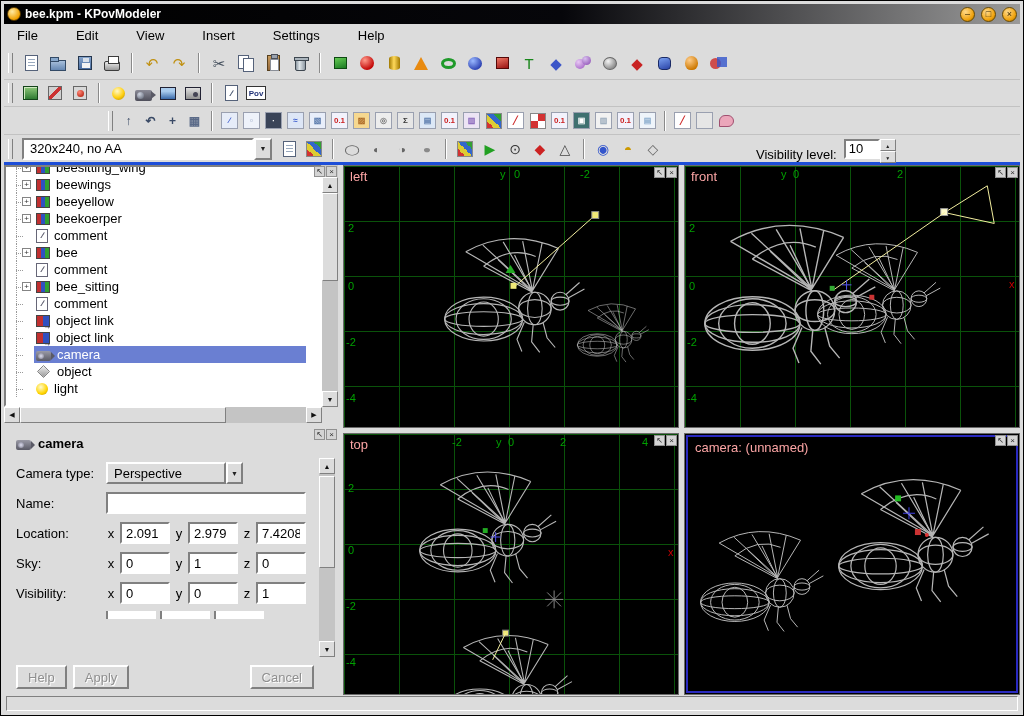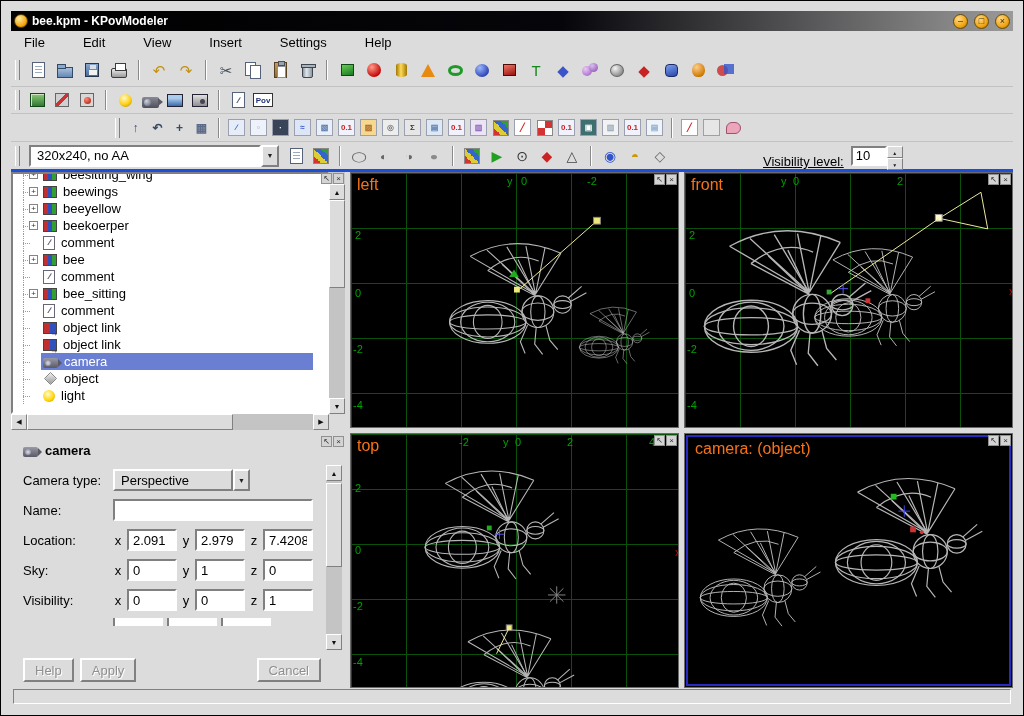--- a/index.html
+++ b/index.html
@@ -1,18 +1,18 @@
 <!DOCTYPE html>
 <html><head>
 <meta charset="utf-8">
 <style>
 *{box-sizing:border-box;margin:0;padding:0;}
 html,body{width:1024px;height:716px;}
 body{font-family:"Liberation Sans","DejaVu Sans",sans-serif;font-size:13px;color:#000;background:#555;}
-.window{width:1024px;height:716px;background:#dcdcdc;border:1px solid #000;padding:10px;display:flex;flex-direction:column;}
+.window{width:1024px;height:716px;background:#dcdcdc;border:1px solid #000;padding:3px;display:flex;flex-direction:column;}
 
 
 .titlebar{height:20px;flex:0 0 auto;background:linear-gradient(to right,#000 0%,#06060a 55%,#9a9a9a 100%);display:flex;align-items:center;padding:0 3px;gap:4px;}
 .app-icon{width:14px;height:14px;border-radius:50%;background:radial-gradient(circle at 35% 30%,#ffe9a0,#f0a000 70%,#905000);border:1px solid #5a3c00;flex:0 0 auto;}
 .title-text{color:#fff;font-weight:bold;font-size:12px;flex:1;white-space:nowrap;overflow:hidden;}
 .win-btn{width:15px;height:15px;border-radius:50%;background:radial-gradient(circle at 35% 30%,#ffd98a,#efa20c 65%,#8a5a00);border:1px solid #6a4a00;color:#3a2800;font-size:9px;line-height:12px;text-align:center;margin-left:2px;flex:0 0 auto;}
 
 
 .menubar{height:23px;flex:0 0 auto;display:flex;align-items:center;padding:0 4px;gap:20px;}
 .menu-item{padding:2px 9px;}
@@ -88,21 +88,21 @@
 .m-sq{width:17px;height:17px;border:1px solid #9aa0b0;background:#e8e8f0;display:flex;align-items:center;justify-content:center;font-size:8px;font-weight:bold;}
 .m-check{width:16px;height:16px;border:1px solid #888;background:linear-gradient(45deg,#d23333 25%,#ddcc33 25% 50%,#3366cc 50% 75%,#33a033 75%);}
 .m-redcheck{width:16px;height:16px;border:1px solid #888;background:conic-gradient(#d33333 0 25%,#fff 0 50%,#d33333 0 75%,#fff 0);}
 .m-pink{width:15px;height:12px;background:#eba6ba;border:1px solid #a05070;border-radius:7px 7px 7px 0;}
 
 
 .combo{display:flex;align-items:center;margin:0 4px;}
 .combo-field{width:232px;height:22px;background:#fff;border:2px solid;border-color:#808080 #fff #fff #808080;display:flex;align-items:center;padding:0 6px;white-space:nowrap;overflow:hidden;}
 .combo-arrow{width:18px;height:22px;background:#dcdcdc;border:2px solid;border-color:#fff #808080 #808080 #fff;display:flex;align-items:center;justify-content:center;}
 .combo-arrow::before{content:"▼";font-size:7px;color:#222;}
-.vis-label{margin:12px 6px 0 90px;white-space:nowrap;text-decoration:underline;}
+.vis-label{margin:12px 6px 0 90px;white-space:nowrap;}
 .spin{display:flex;height:20px;}
 .spin-field{width:36px;background:#fff;border:2px solid;border-color:#808080 #fff #fff #808080;height:20px;padding:0 3px;font:inherit;}
 .spin-btns{display:flex;flex-direction:column;width:16px;height:20px;}
 .spin-btn{flex:1;background:#dcdcdc;border:1px solid;border-color:#fff #808080 #808080 #fff;text-align:center;line-height:8px;}
 .spin-btn.up::before{content:"▲";font-size:5px;color:#222;}
 .spin-btn.down::before{content:"▼";font-size:5px;color:#222;}
 
 
 .content{flex:1;display:flex;min-height:0;}
 .left-col{width:334px;flex:0 0 auto;display:flex;flex-direction:column;min-height:0;}
@@ -170,21 +170,21 @@
 .pbtns{margin-top:auto;display:flex;gap:6px;padding:4px 0 2px;flex:0 0 auto;}
 .kbtn{min-width:46px;height:24px;background:#dcdcdc;border:2px solid;border-color:#fff #808080 #808080 #fff;padding:0 10px;color:#8f8f8f;text-shadow:1px 1px 0 #fff;font:inherit;}
 .kbtn.cancel{margin-left:auto;}
 .props-scroll{position:absolute;right:3px;top:30px;bottom:38px;width:16px;display:flex;flex-direction:column;background:#c8c8c8;}
 
 
 .vp-area{flex:1;display:grid;grid-template-columns:1fr 1fr;grid-template-rows:1fr 1fr;gap:5px;min-height:0;}
 .viewport{position:relative;background:#000;border:1px solid #6a6a6a;overflow:hidden;}
 .vp-grid{position:absolute;inset:0;background-image:repeating-linear-gradient(to right,#0a520a 0 1px,transparent 1px 55px),repeating-linear-gradient(to bottom,#0a520a 0 1px,transparent 1px 55px);}
 .vp-svg{position:absolute;inset:0;width:100%;height:100%;}
-.vp-label{position:absolute;top:3px;left:6px;color:#f97316;font-size:16px;}
+.vp-label{position:absolute;top:3px;left:6px;color:#fca5a5;font-size:13px;}
 .tick{position:absolute;color:#00a000;font-size:11px;}
 .tick.red{color:#c80000;}
 .vp-cam-border{position:absolute;inset:1px;border:2px solid #2a2ac0;pointer-events:none;}
 
 
 .statusbar{height:17px;flex:0 0 auto;display:flex;padding:1px 2px;gap:2px;}
 .status-field{flex:1;border:1px solid;border-color:#808080 #fff #fff #808080;}
 </style>
 </head>
 <body>
@@ -843,21 +843,21 @@
       <div class="viewport">
         <svg class="vp-svg" viewBox="0 0 337 263" preserveAspectRatio="none">
           <use href="#bee" transform="translate(10,100) scale(0.72)"></use>
           <use href="#bee" transform="translate(148,48) scale(0.88)"></use>
           <rect x="212" y="62" width="6" height="6" fill="#22bb22"></rect>
           <rect x="232" y="96" width="6" height="6" fill="#cc3333"></rect>
           <path d="M220 80 h12 M226 74 v12" stroke="#4444ee" fill="none"></path>
           <circle cx="244" cy="102" r="2" fill="#dd3333"></circle>
         </svg>
         <div class="vp-cam-border"></div>
-        <span class="vp-label" style="left:10px;top:6px">camera: (object)</span>
+        <span class="vp-label" style="left:10px;top:6px">camera: (unnamed)</span>
         <div class="panel-ctl">
           <span class="pbtn">↖</span>
           <span class="pbtn">×</span>
         </div>
       </div>
 
     </div>
   </div>
 
   <div class="statusbar">

